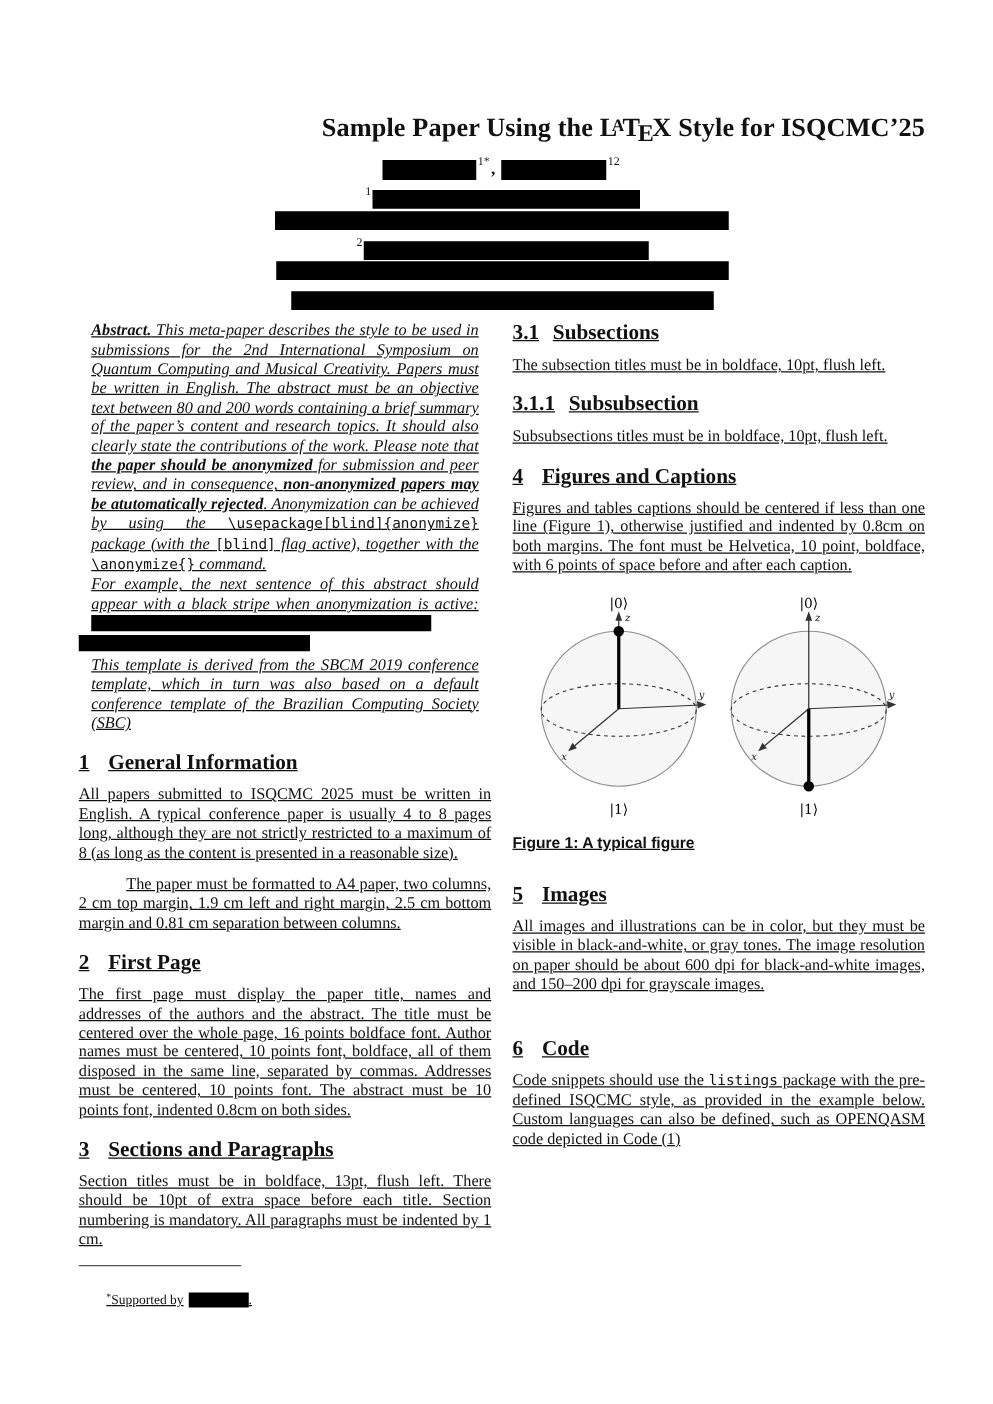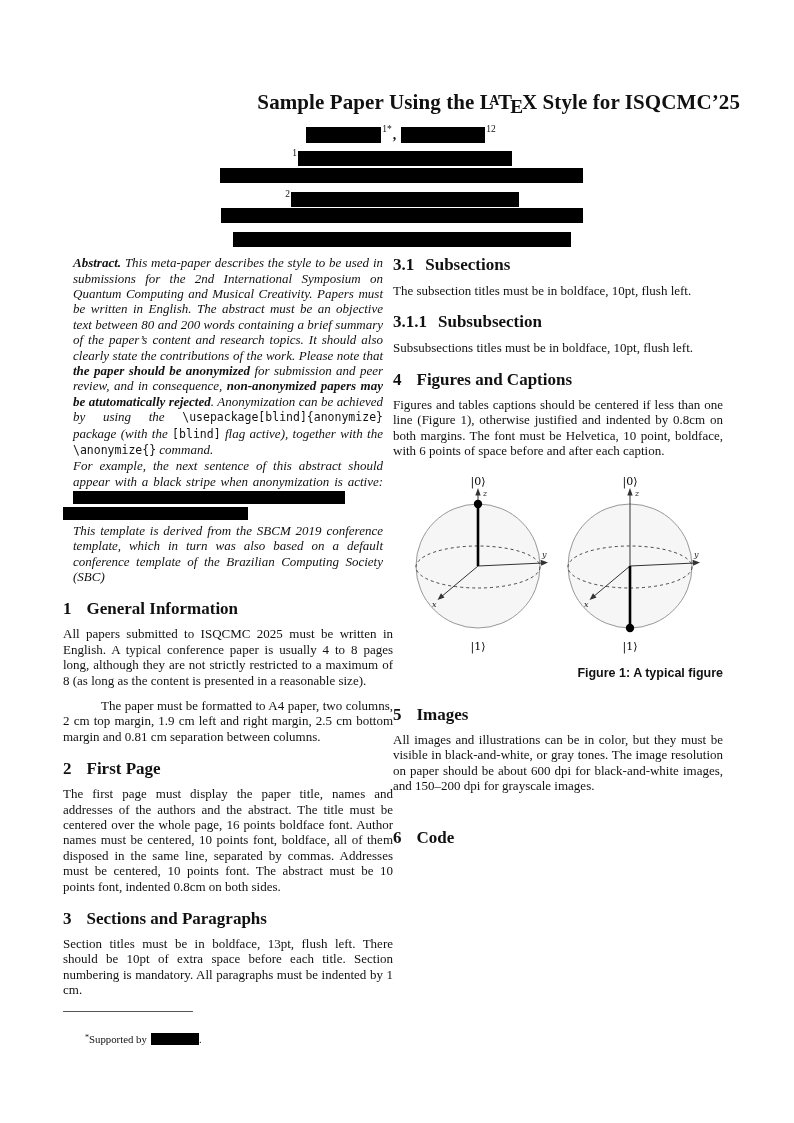--- a/index.html
+++ b/index.html
@@ -20,41 +20,41 @@
   .authors { margin-top:9px; }
   .author-row { display:flex; justify-content:center; align-items:flex-start; }
   .bar { background:#000; display:inline-block; }
   .h16 { height:16px; } .h15 { height:15px; }
   .w75{width:75px;} .w84{width:84px;} .w214{width:214px;} .w363{width:363px;}
   .w228{width:228px;} .w362{width:362px;} .w338{width:338px;}
   .sup { font-size:9.5px; line-height:10px; position:relative; top:-3px; padding:0 1px; }
   .comma { font-size:14px; font-weight:bold; line-height:16px; margin-right:5px; }
   .gap8{margin-top:8px;} .gap2{margin-top:2px;} .gap9{margin-top:9px;} .gap1{margin-top:1px;}
   
-  .cols { display:flex; gap:0; margin-top:8px; }
+  .cols { display:flex; gap:17px; margin-top:8px;text-decoration:underline; }
   .col { width:330px; font-size:13px; line-height:15.4px; }
   p { text-align:justify; }
   
   .abstract { padding:0 10px; font-style:italic; }
   .abstract .bi { font-weight:bold; }
   .mono { font-family:"DejaVu Sans Mono", monospace; font-style:normal; font-size:11.5px; }
   .redact-inline { display:inline-block; width:272px; height:13px; background:#000; vertical-align:text-bottom; }
   .redact-line2 { width:185px; height:13px; background:#000; margin:2px 0 3px -10px; }
   
   h2.sec { font-size:17px; line-height:19px; font-weight:bold; margin:15px 0 8px; }
   h2.sec .num { margin-right:15px; }
   h3.subsec { font-size:17px; line-height:15px; font-weight:bold; margin:15px 0 11px; }
   h3.subsec .num { margin-right:11px; }
   .indent { text-indent:38px; }
   .parasp { margin-top:10px; }
   
   .figure { margin:17px 0 24px; }
   .spheres { display:flex; justify-content:center; gap:14px; }
   .figcaption {
-    text-align:right; font-family:"Liberation Sans", sans-serif;
+    text-align:left; font-family:"Liberation Sans", sans-serif;
     font-weight:bold; font-size:12.5px; margin-top:12px;
   }
   svg .ket { font-family:"DejaVu Serif", serif; font-size:11px; fill:#000; }
   svg .axlab { font-family:"DejaVu Serif", serif; font-style:italic; font-size:8px; fill:#222; }
   
   .footnote-rule { width:130px; border-top:1.6px solid #555; margin-top:13px; }
   .footnote { font-size:10.8px; line-height:14px; padding-left:22px; margin-top:20px; }
   .fn-marker { font-size:8px; position:relative; top:-3px; }
   .redact-fn { display:inline-block; width:48px; height:12px; background:#000; vertical-align:text-bottom; margin-left:4px; }
 </style>
@@ -167,16 +167,17 @@
             <text class="ket" x="65" y="174" text-anchor="middle">|1⟩</text>
           </svg>
         </div>
         <div class="figcaption">Figure 1: A typical figure</div>
       </div>
 
       <h2 class="sec"><span class="num">5</span><span>Images</span></h2>
       <p>All images and illustrations can be in color, but they must be visible in black-and-white, or gray tones. The image resolution on paper should be about 600 dpi for black-and-white images, and 150–200 dpi for grayscale images.</p>
 
       <h2 class="sec" style="margin-top:34px;"><span class="num">6</span><span>Code</span></h2>
+      <p><span>Code snippets should use the </span><span class="mono">listings</span><span> package with the pre-defined ISQCMC style, as provided in the example below. Custom languages can also be defined, such as OPENQASM code depicted in Code (1)</span></p>
 
     </div>
   </div>
 </div>
 
 </body></html>

